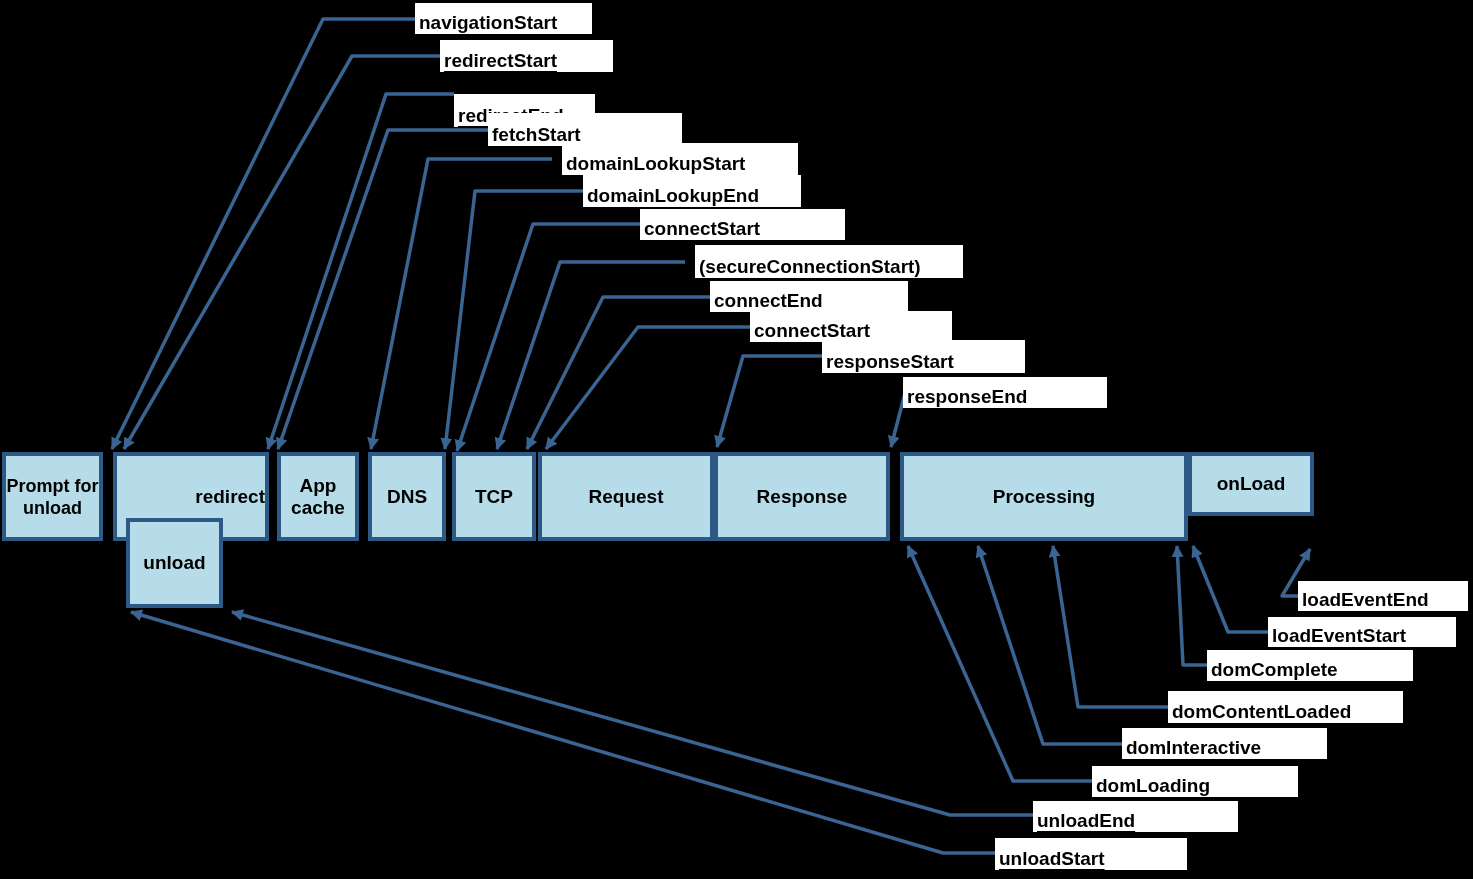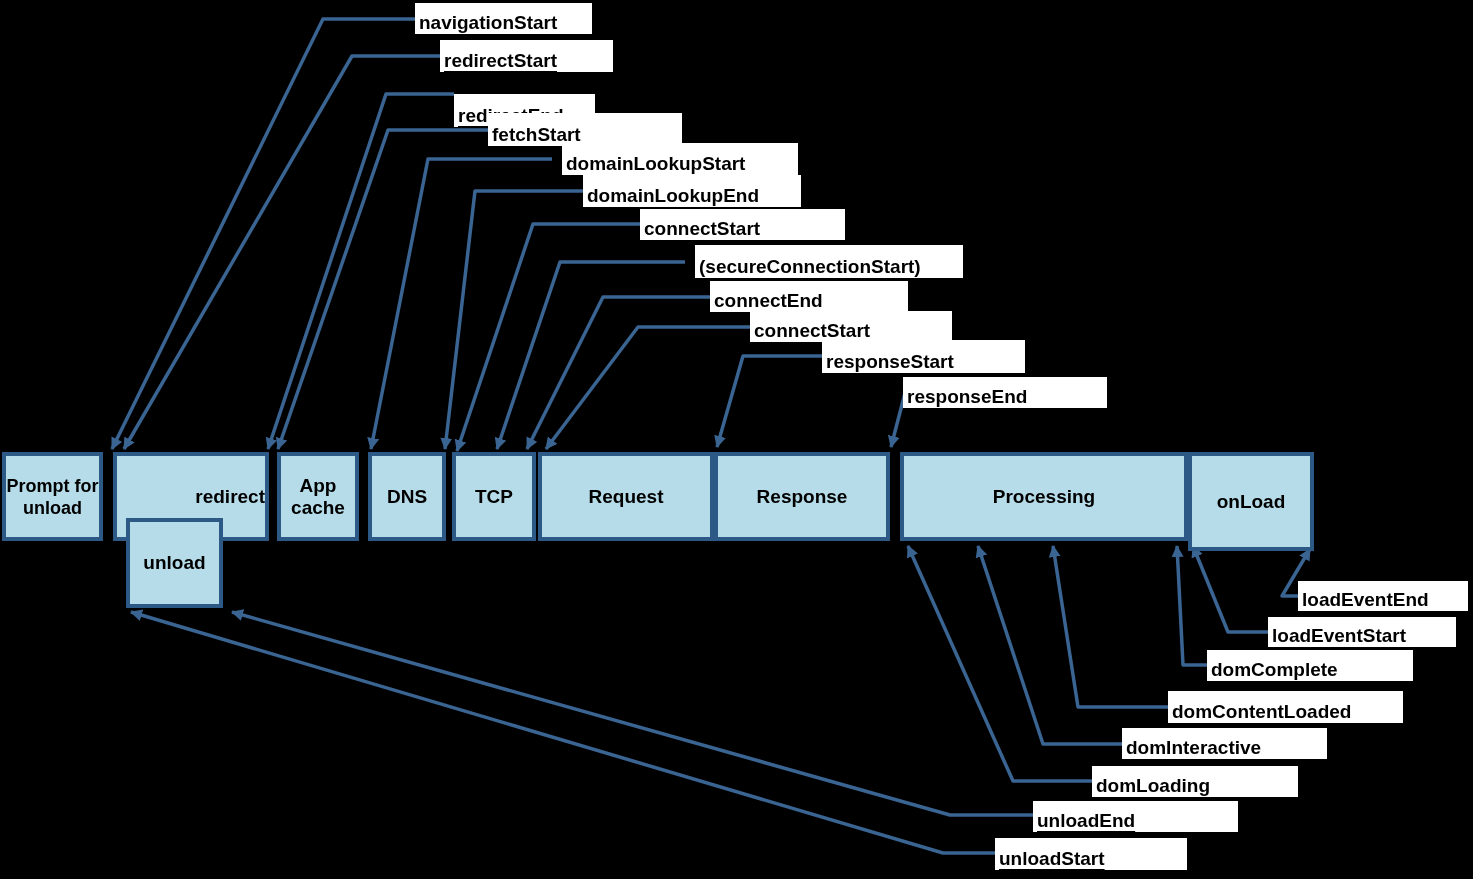--- a/index.html
+++ b/index.html
@@ -119,21 +119,21 @@
   </div>
   <div class="tbox" style="left:538px;top:452px;width:176px;height:89px;">
     <span>Request</span>
   </div>
   <div class="tbox" style="left:714px;top:452px;width:176px;height:89px;">
     <span>Response</span>
   </div>
   <div class="tbox" style="left:900px;top:452px;width:288px;height:89px;">
     <span>Processing</span>
   </div>
-  <div class="tbox" style="left:1188px;top:452px;width:126px;height:99px;">
+  <div class="tbox" style="left:1188px;top:452px;width:126px;height:64px;">
     <span>onLoad</span>
   </div>
 
   <div class="label" style="left:415px;top:3px;width:177px;height:31px;">
     <span>navigationStart</span>
   </div>
   <div class="label u" style="left:440px;top:40px;width:173px;height:32px;">
     <span>redirectStart</span>
   </div>
   <div class="label u" style="left:454px;top:77px;width:141px;height:33px;margin-top:17px;">

